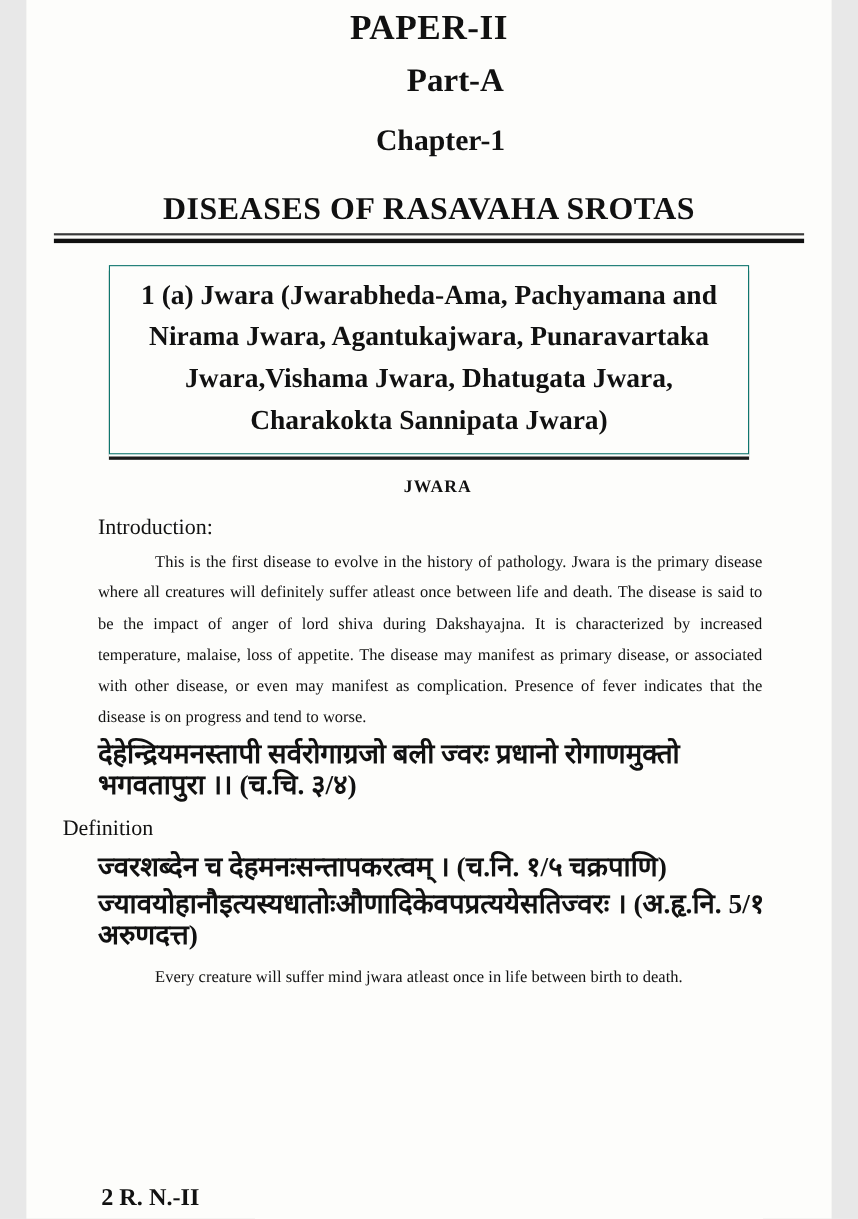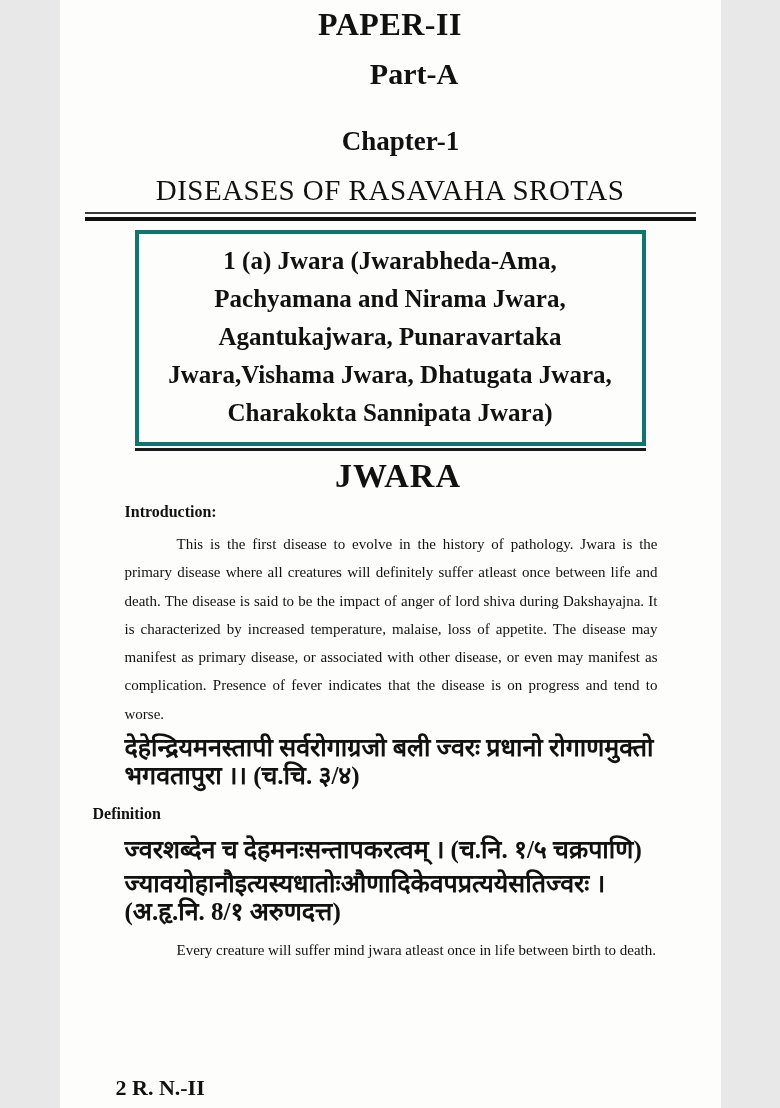--- a/index.html
+++ b/index.html
@@ -1,19 +1,19 @@
 <!DOCTYPE html>
 <html><head>
 <meta charset="utf-8">
 <style>
   * { margin: 0; padding: 0; box-sizing: border-box; }
   html, body { background: #e8e8e8; }
   .page {
     position: relative;
-    width: 661px;
+    width: 732px;
     height: 1108px;
     margin: 0 auto;
     background: #fdfdfb;
     color: #111;
     font-family: "Liberation Serif", serif;
     overflow: hidden;
   }
   .center { text-align: center; }
   .paper-title {
     padding-top: 6px;
@@ -23,63 +23,63 @@
     letter-spacing: 0.5px;
   }
   .part-title {
     margin-top: 14px;
     font-size: 30px;
     line-height: 36px;
     font-weight: bold;
     padding-left: 48px;
   }
   .chapter-title {
-    margin-top: 32px;
+    margin-top: 18px;
     font-size: 27px;
     line-height: 34px;
     font-weight: bold;
     padding-left: 21px;
   }
   .main-heading {
-    margin-top: 13px;
+    margin-top: 27px;
     font-size: 29px;
     line-height: 38px;
-    font-weight: normal;
+    font-weight: bold;
     letter-spacing: 0.5px;
     text-align: center;
   }
   .rule { margin: 3px 25px 0 25px; }
   .rule-top { height: 2px; background: #3a3a3a; }
   .rule-gap { height: 3px; }
   .rule-bottom { height: 4px; background: #101010; }
   .topic-box {
-    margin: 9px 75px 0 75px;
-    border: 4px solid #0f766e;
+    margin: 20px 75px 0 75px;
+    border: 1px solid #0f766e;
     box-shadow: 0 2px 0 0 #fdfdfb, 0 5px 0 0 #1a1a1a;
     padding: 8px 14px 10px 14px;
   }
   .topic-box p {
     font-size: 25px;
     line-height: 38px;
     font-weight: bold;
     text-align: center;
   }
   .jwara-heading {
     margin-top: 16px;
-    font-size: 34px;
+    font-size: 16px;
     line-height: 28px;
     font-weight: bold;
     letter-spacing: 1px;
     padding-left: 16px;
   }
   .sub-heading {
     margin: 8px 64px 0 65px;
-    font-size: 16px;
+    font-size: 20px;
     line-height: 28px;
-    font-weight: bold;
+    font-weight: normal;
   }
   .body-para {
     margin: 4px 63px 0 65px;
     font-size: 15px;
     line-height: 28.3px;
     text-align: justify;
     text-indent: 52px;
   }
   .sanskrit {
     margin: 7px 40px 0 65px;
@@ -87,21 +87,21 @@
     line-height: 28px;
     font-weight: bold;
     font-family: "Liberation Serif", serif;
   }
   .def-heading { margin-top: 10px; margin-left: 33px; }
   .mt6 { margin-top: 6px; }
   .mt8 { margin-top: 8px; }
   .mt10 { margin-top: 10px; }
   .footer {
     position: absolute;
-    left: 56px;
+    left: 68px;
     bottom: 8px;
     font-size: 22px;
     line-height: 24px;
     font-weight: bold;
   }
 </style>
 </head>
 <body>
 
 <div class="page">
@@ -132,19 +132,19 @@
 
   <p class="sanskrit mt6">देहेन्द्रियमनस्तापी सर्वरोगाग्रजो बली ज्वरः प्रधानो रोगाणमुक्तो भगवतापुरा ।। (च.चि. ३/४)</p>
 
   <div class="sub-heading def-heading">Definition</div>
 
 
 
   <p class="sanskrit mt8">ज्वरशब्देन च देहमनःसन्तापकरत्वम् । (च.नि. १/५ चक्रपाणि)</p>
 
 
-  <p class="sanskrit mt6">ज्यावयोहानौइत्यस्यधातोःऔणादिकेवपप्रत्ययेसतिज्वरः । (अ.हृ.नि. 8/१ अरुणदत्त)</p>
+  <p class="sanskrit mt6">ज्यावयोहानौइत्यस्यधातोःऔणादिकेवपप्रत्ययेसतिज्वरः । (अ.हृ.नि. 5/१ अरुणदत्त)</p>
 
   <p class="body-para mt10">Every creature will suffer mind jwara atleast once in life between birth to death.</p>
 
   <div class="footer">2 R. N.-II</div>
 
 </div>
 
 </body></html>

